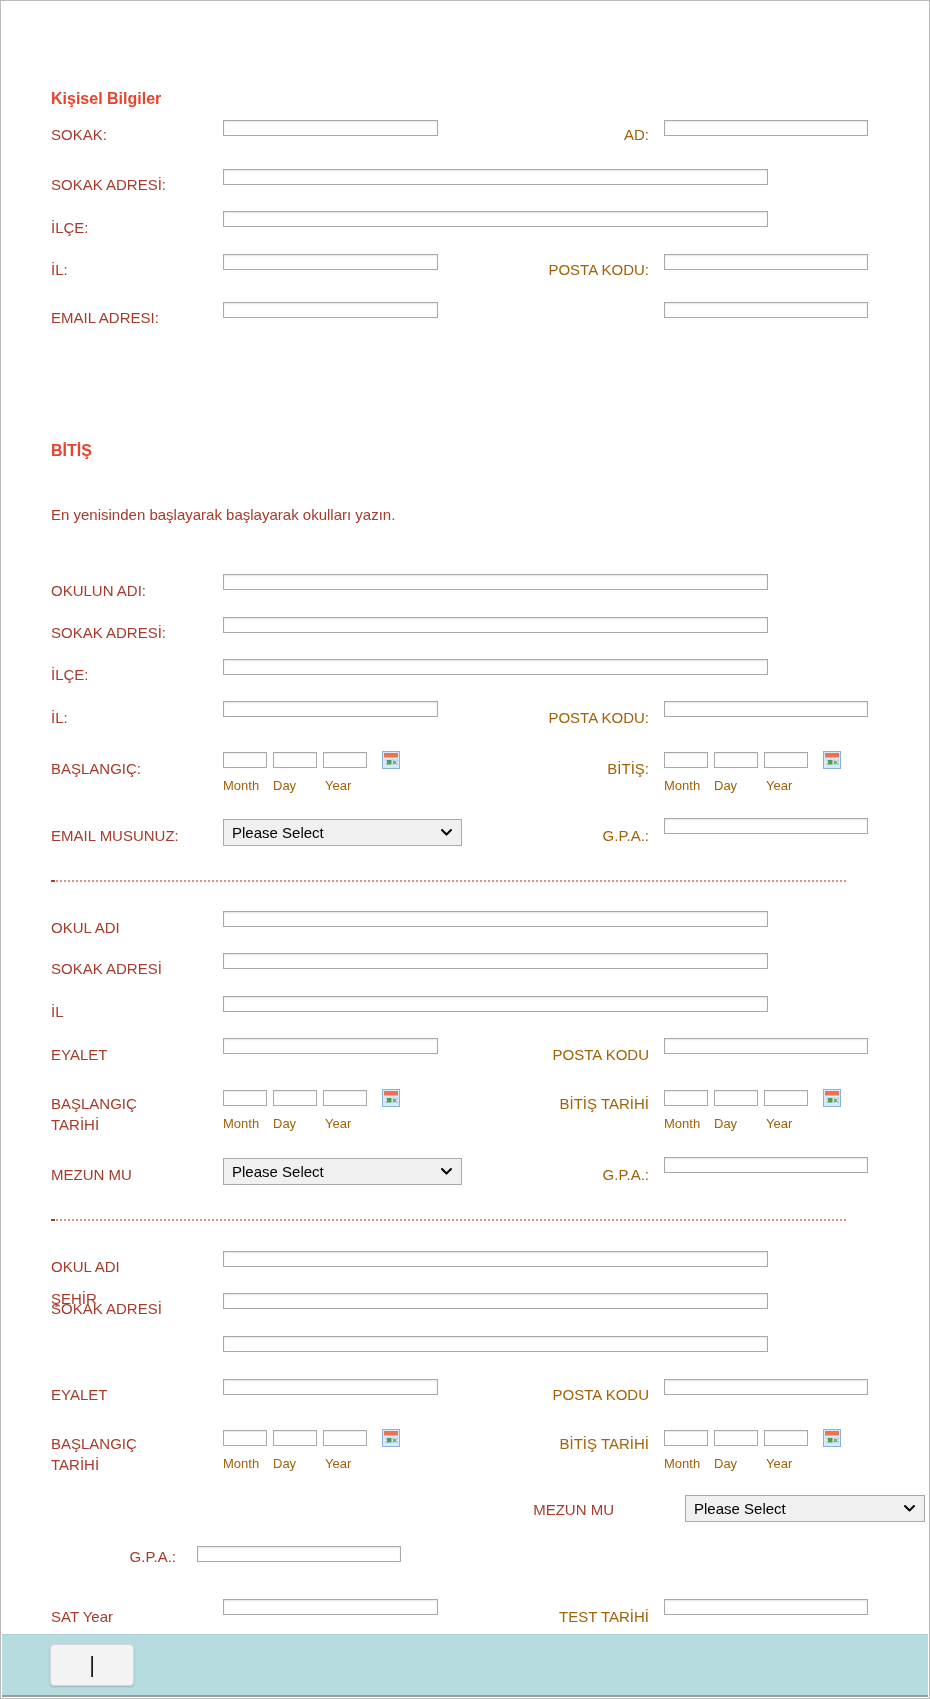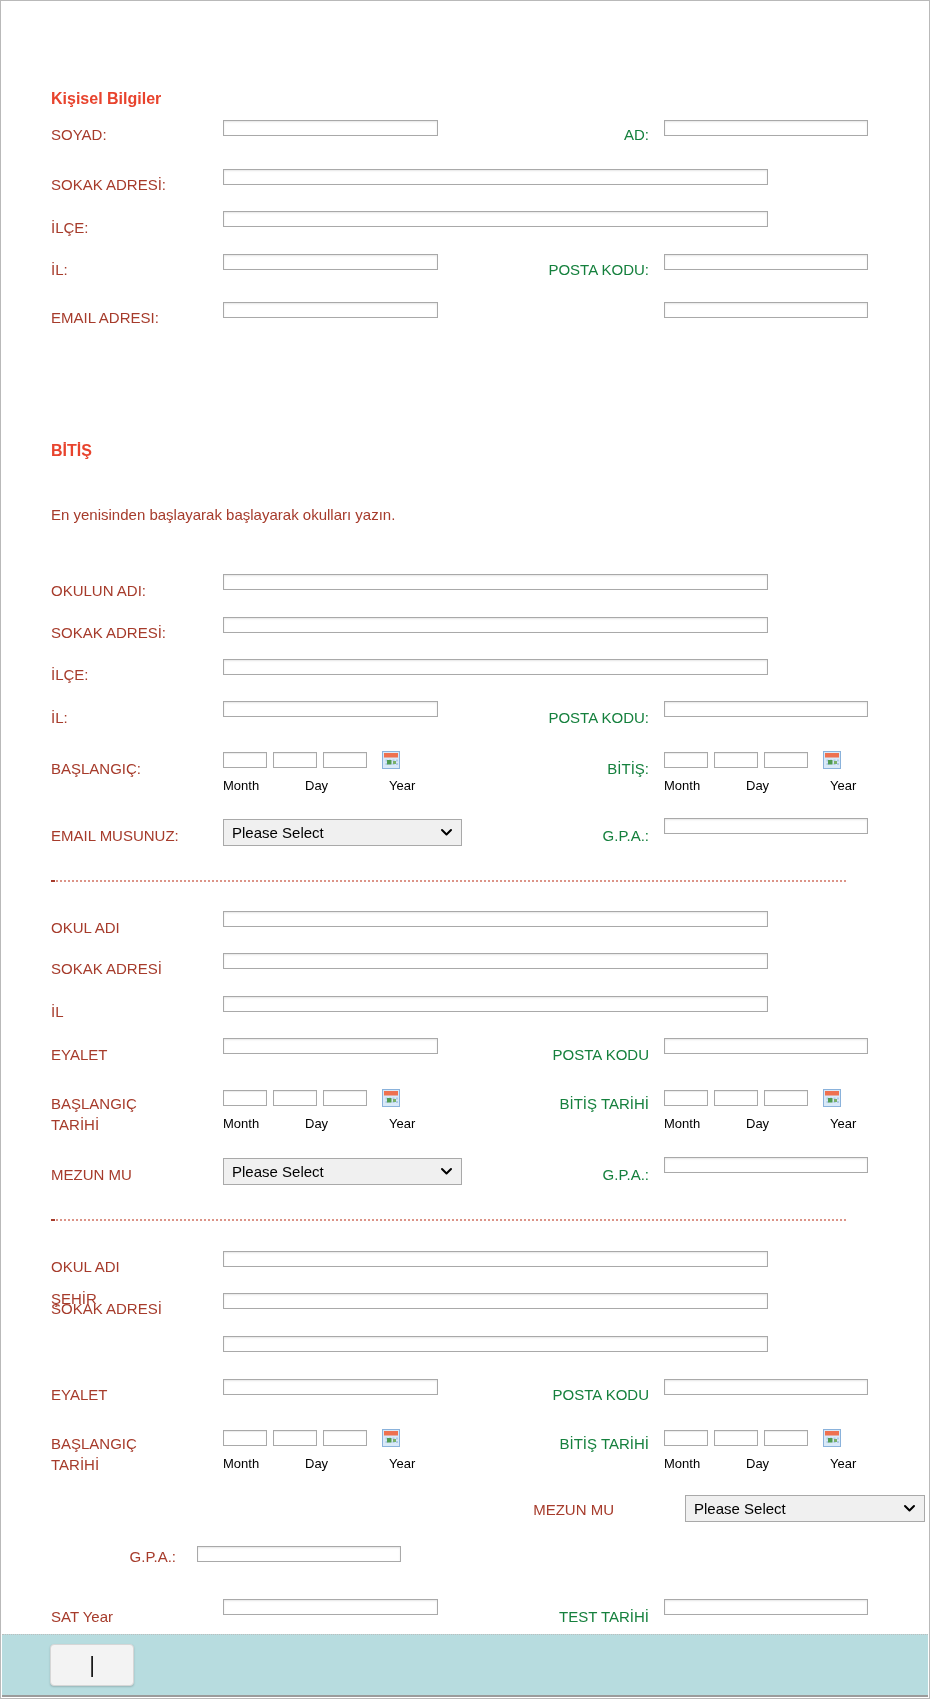--- a/index.html
+++ b/index.html
@@ -1,47 +1,47 @@
 <!DOCTYPE html>
 <html><head>
 <meta charset="utf-8">
 <style>
   html,body{margin:0;padding:0;background:#fff;font-family:"Liberation Sans","DejaVu Sans",sans-serif;}
   .page{position:relative;width:930px;height:1699px;background:#fff;border:1px solid #b9b9b9;box-sizing:border-box;overflow:hidden;}
   .h1{position:absolute;left:50px;color:#E8432D;font-size:16px;font-weight:bold;white-space:nowrap;}
   .lbl{position:absolute;left:50px;color:#A63B2B;font-size:15px;white-space:pre-line;line-height:21px;}
-  .lbl-r{position:absolute;left:420px;width:228px;text-align:right;color:#15803d;font-size:15px;white-space:pre-line;line-height:21px;}
+  .lbl-r{position:absolute;left:420px;width:228px;text-align:right;color:#a16207;font-size:15px;white-space:pre-line;line-height:21px;}
   .lbl-r3{position:absolute;left:420px;width:193px;text-align:right;color:#A63B2B;font-size:15px;}
   .lbl-gpa3{position:absolute;left:50px;width:125px;text-align:right;color:#A63B2B;font-size:15px;}
   .instr{position:absolute;left:50px;color:#A63B2B;font-size:15px;}
   .inp{position:absolute;height:14px;border:1px solid #a9a9a9;background:#fff;box-shadow:inset 0 1px 2px rgba(0,0,0,0.10);padding:0;margin:0;box-sizing:content-box;}
   .x-l{left:222px;} .x-r{left:663px;}
   .w-sm{width:213px;} .w-wide{width:543px;} .w-r{width:202px;}
   .dategrp{position:absolute;}
   .drow{display:flex;align-items:flex-start;}
   .dinp{width:42px;height:14px;border:1px solid #a9a9a9;background:#fff;box-shadow:inset 0 1px 1px rgba(0,0,0,0.08);padding:0;margin:0 6px 0 0;box-sizing:content-box;}
   .cal{margin-left:9px;margin-top:-1px;display:inline-block;cursor:pointer;}
-  .dlbls{display:flex;margin-top:5px;color:#000000;font-size:13px;gap:32px;}
+  .dlbls{display:flex;margin-top:5px;color:#a16207;font-size:13px;}
   .dlbls span:nth-child(1){width:50px;} .dlbls span:nth-child(2){width:52px;} .dlbls span:nth-child(3){width:45px;}
   .sel{position:absolute;width:221px;height:25px;background:#f0f0f0;border:1px solid #a9a9a9;display:flex;align-items:center;justify-content:space-between;padding:0 8px;font-size:15px;color:#000;cursor:pointer;}
   .sel .chev{display:flex;align-items:center;}
   .divider{position:absolute;left:50px;width:795px;height:0;border-top:2px dotted #dc9488;}
   .divider i{position:absolute;left:0;top:-2px;width:4px;height:2px;background:#a63b2b;}
   .footer{position:absolute;left:1px;width:926px;top:1633px;height:61px;background:#B7DCDF;border-top:1px dotted #bdbdbd;box-sizing:border-box;}
   .footer-line{position:absolute;left:1px;width:926px;top:1694px;height:2px;background:#9b9b9b;}
   .cursor-btn{position:absolute;left:48px;top:9px;width:84px;height:42px;background:#f3f3f3;border:1px solid #d6d6d6;border-radius:4px;box-shadow:0 1px 2px rgba(0,0,0,0.18);font-size:22px;color:#1a1a1a;font-family:"Liberation Sans",sans-serif;display:flex;align-items:center;justify-content:center;cursor:pointer;}
 </style>
 </head>
 <body>
 
 <div class="page">
 
   <div class="h1" style="top:89px;">Kişisel Bilgiler</div>
 
-  <div class="lbl" style="top:123px;">SOYAD:</div>
+  <div class="lbl" style="top:123px;">SOKAK:</div>
   <input class="inp x-l w-sm" style="top: 119px;" type="text">
   <div class="lbl-r" style="top:123px;">AD:</div>
   <input class="inp x-r w-r" style="top: 119px;" type="text">
 
   <div class="lbl" style="top:173px;">SOKAK ADRESİ:</div>
   <input class="inp x-l w-wide" style="top: 168px;" type="text">
 
   <div class="lbl" style="top:216px;">İLÇE:</div>
   <input class="inp x-l w-wide" style="top: 210px;" type="text">
 

